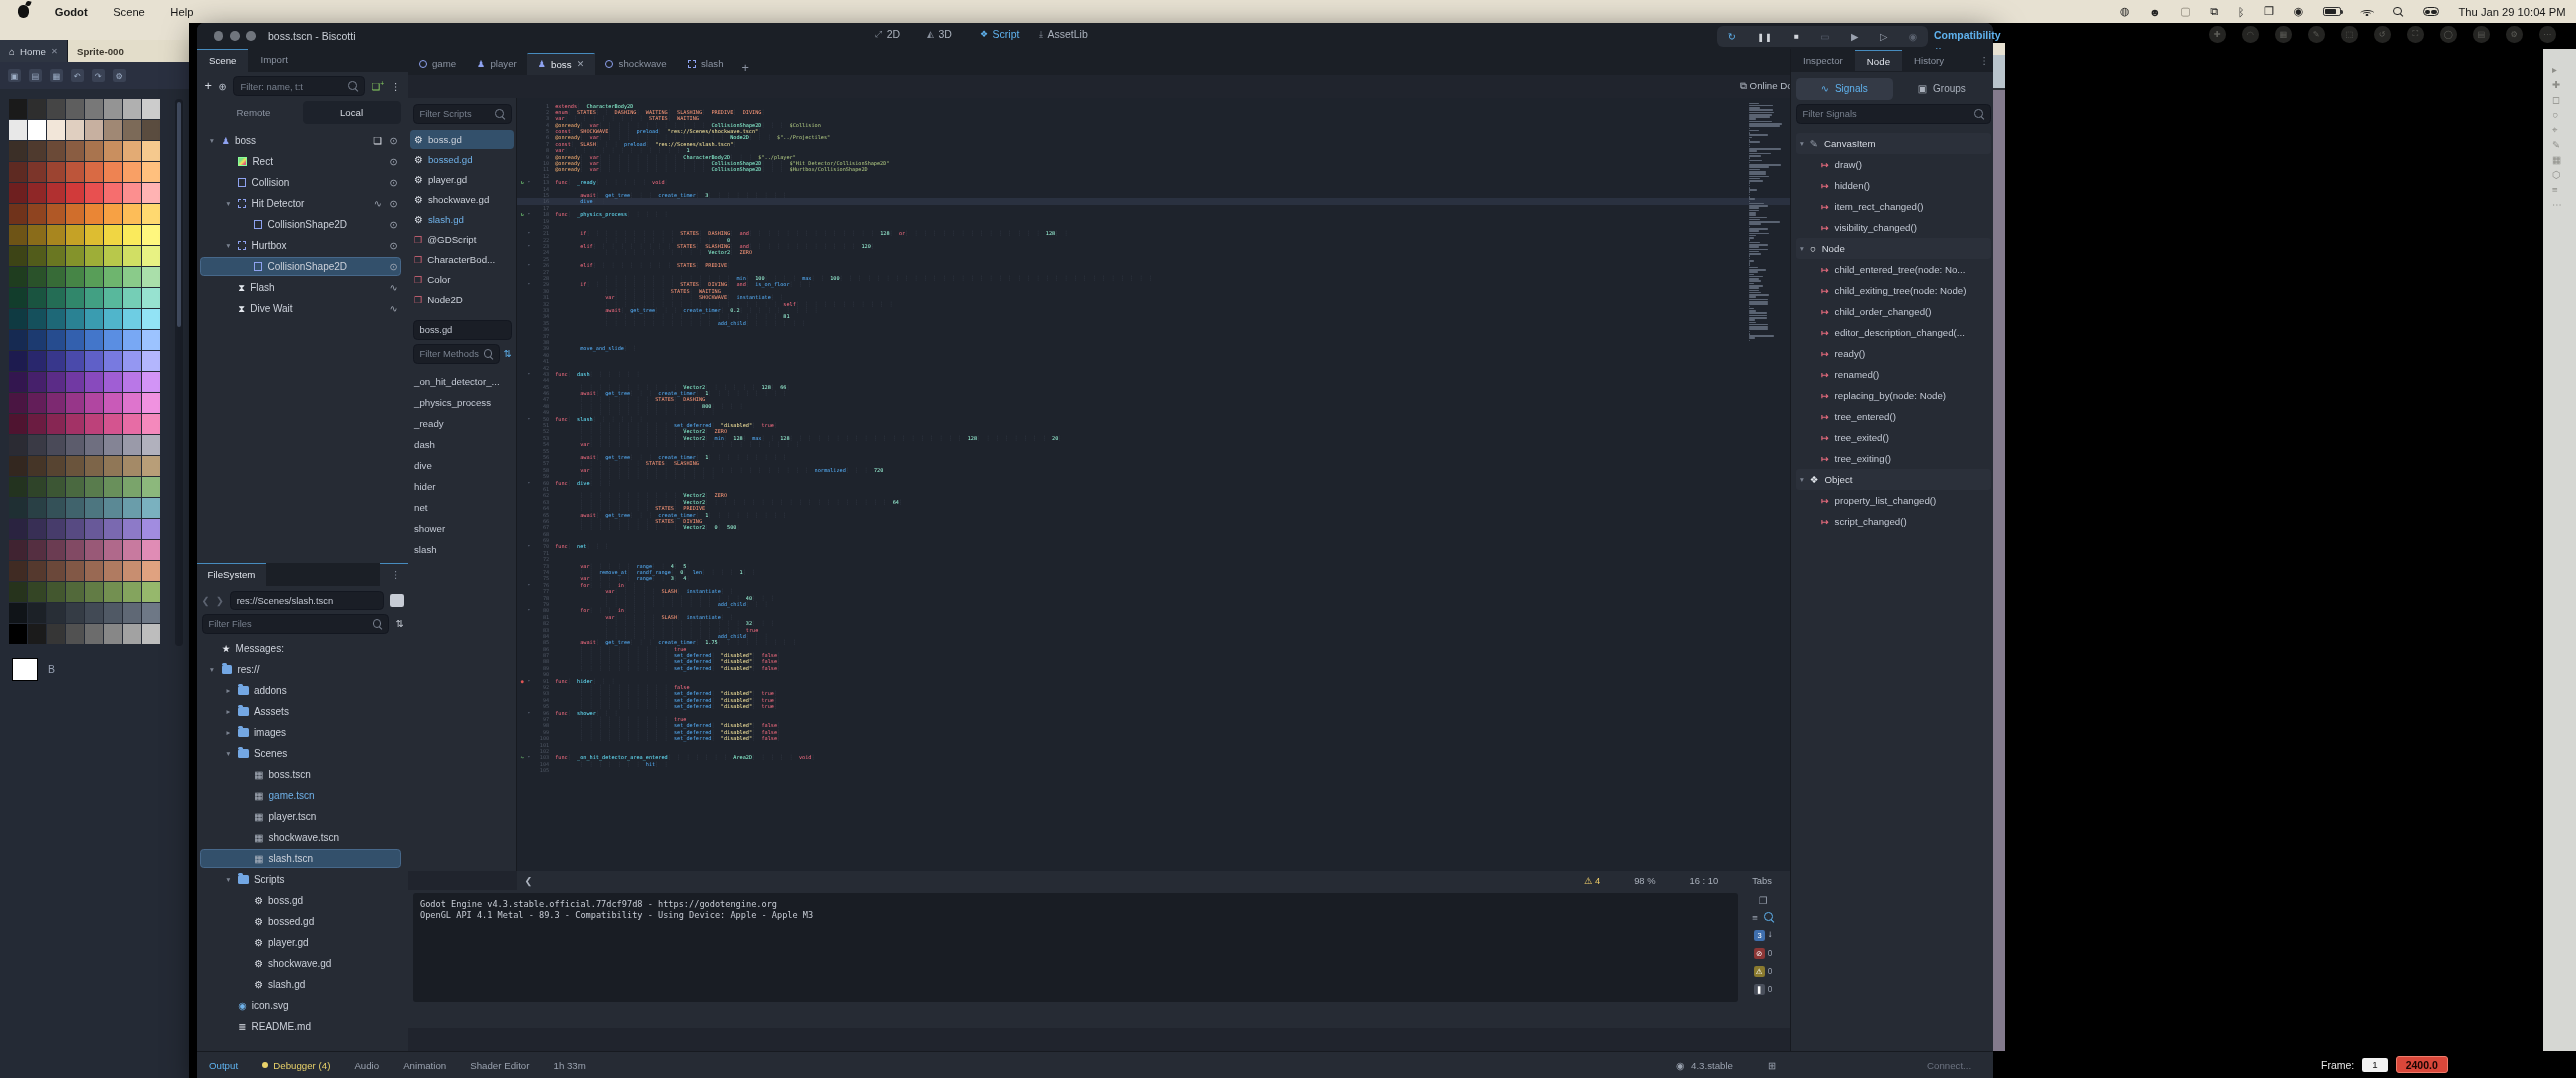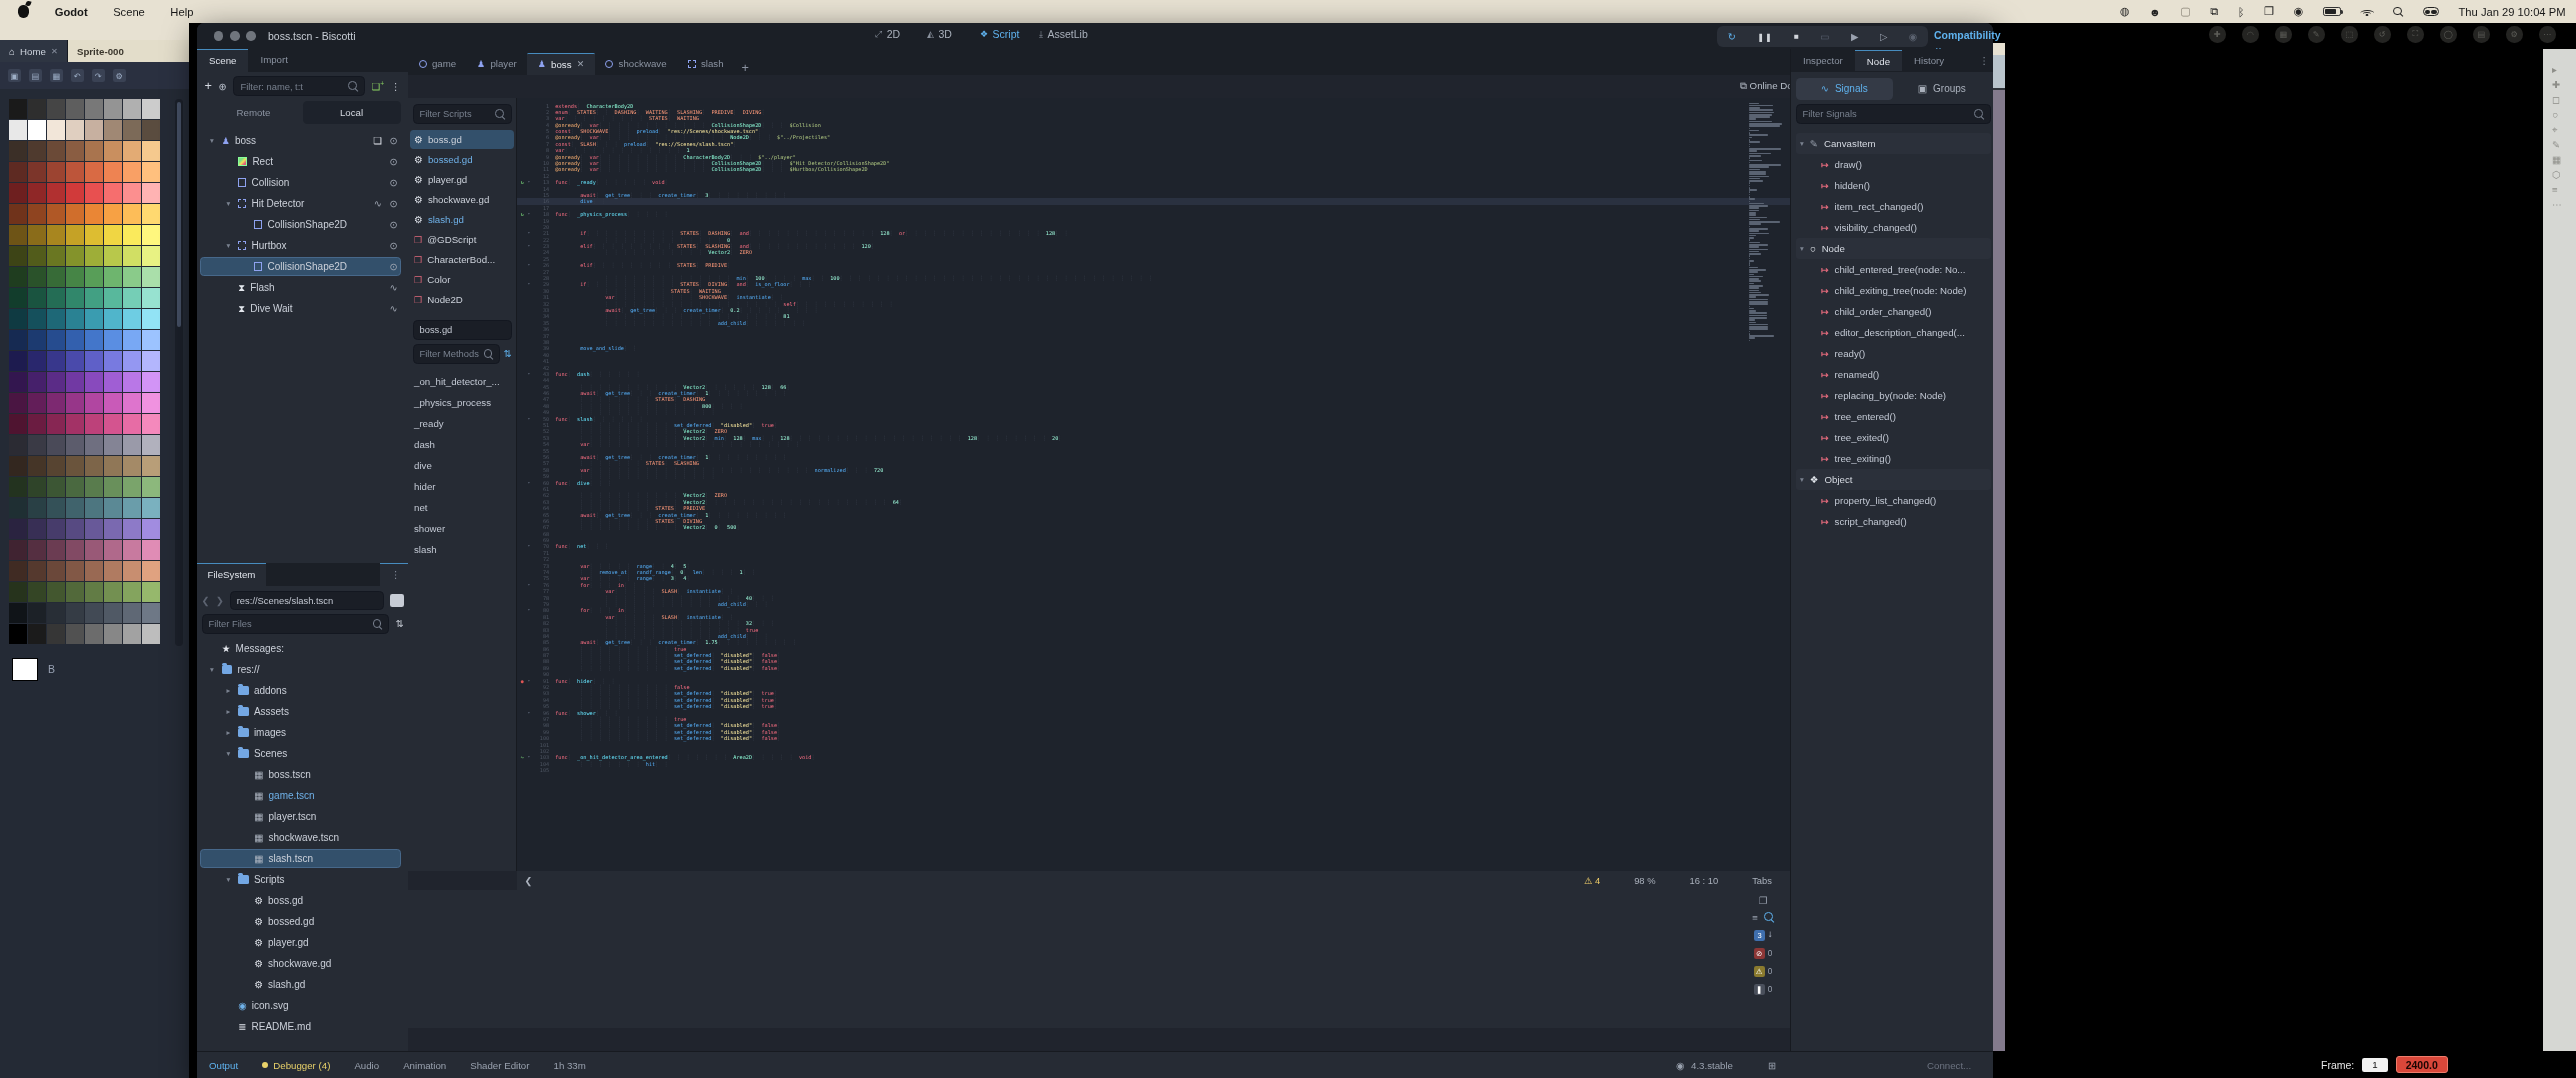--- a/index.html
+++ b/index.html
@@ -1285,20 +1285,24 @@
       <span style="padding-left:7.5px">❮</span>
       <span style="margin-left:auto;display:flex;gap:34px;padding-right:18px">
         <span class="warn-y">⚠ <span>4</span></span>
         <span>98 %</span>
         <span>16 : 10</span>
         <span>Tabs</span>
       </span>
     </div>
 
     <div class="abs" id="bottom-panel">
+      <div class="abs" id="console">
+        <div>Godot Engine v4.3.stable.official.77dcf97d8 - https://godotengine.org</div>
+        <div>OpenGL API 4.1 Metal - 89.3 - Compatibility - Using Device: Apple - Apple M3</div>
+      </div>
       <div class="abs" id="console-side">
         <span>❐</span>
         <span style="display:flex;gap:6px">
             <span>≡</span>
             <span class="mag" style="color:#5fb2ee"></span>
           </span>
         <span class="badge">
             <span class="bq" style="background:#3f6fae;color:#fff">3</span>
             <span>⭣</span>
           </span>

